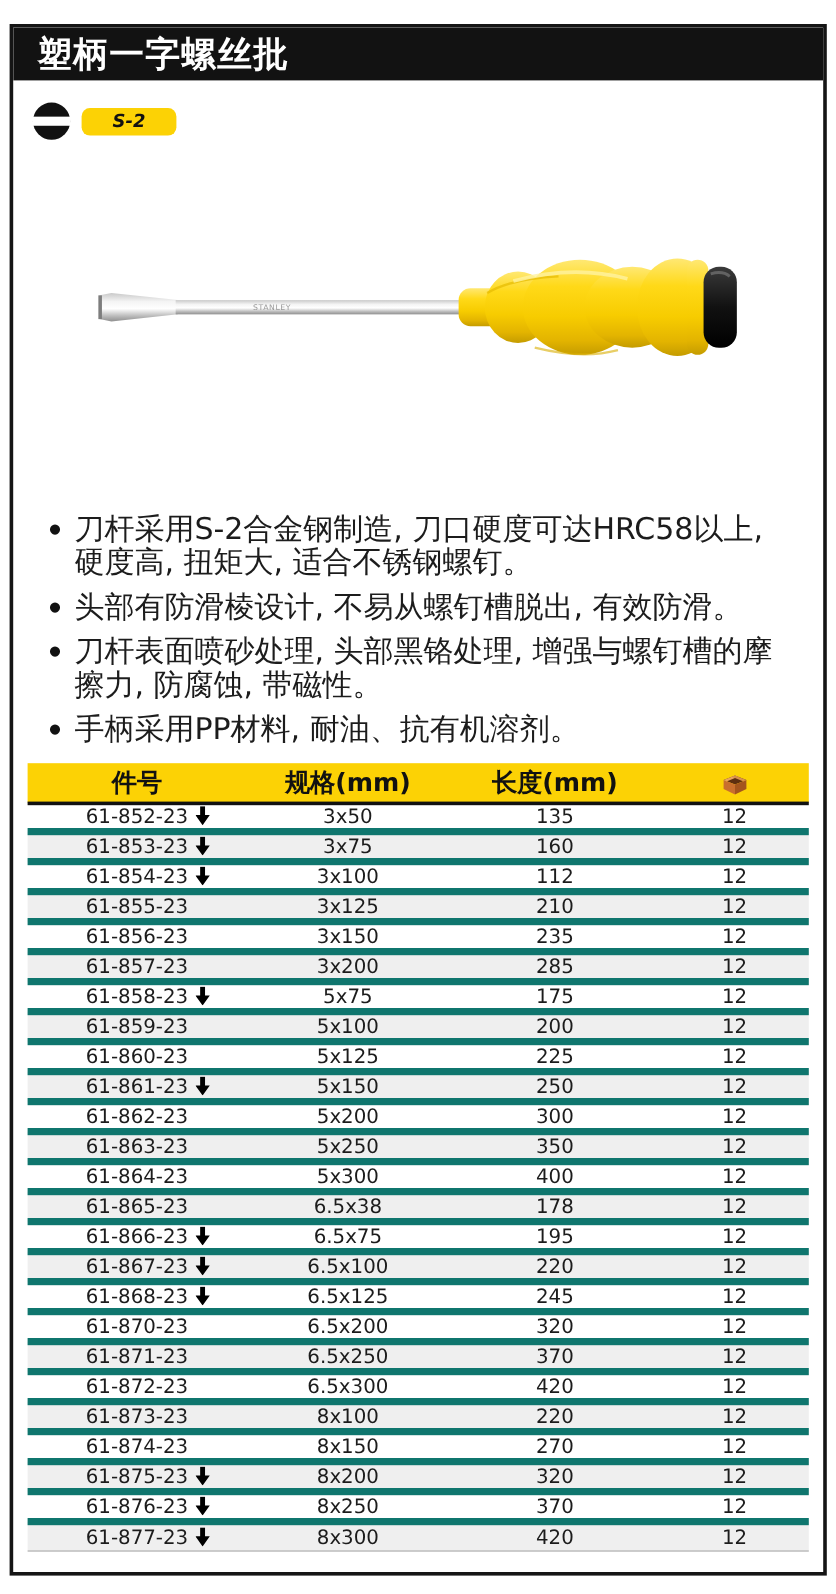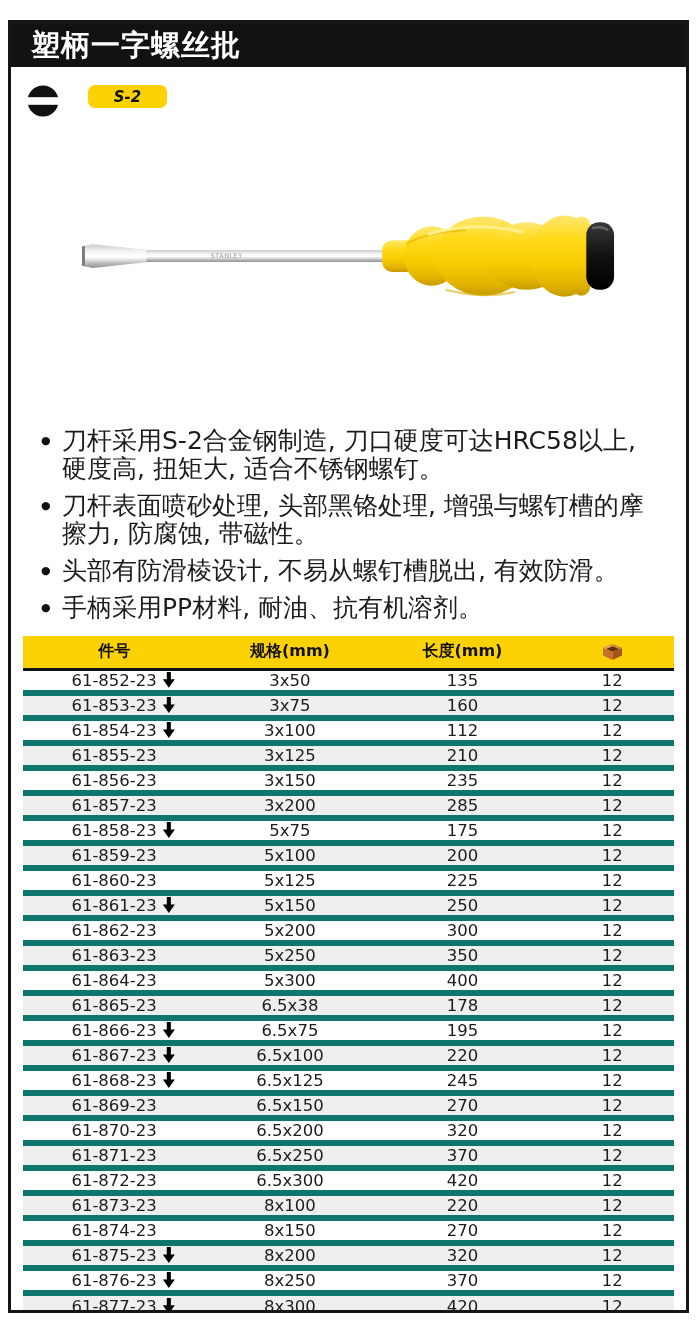--- a/index.html
+++ b/index.html
@@ -23,22 +23,22 @@
   .titlebar {
     background:#121212; color:#ffffff;
     height:44px; line-height:44px;
     padding-left:20px;
     font-size:29px; font-weight:700;
     letter-spacing:1px;
   }
 
   
   .tip-row {
-    display:flex; 
-    margin:18px 0 0 16px; height:32px;gap:20px;
+    display:flex; align-items:center;
+    margin:18px 0 0 16px; height:32px;
   }
   .slot-icon { width:32px; height:32px; }
   .badge {
     margin-left:9px;
     background:#FCD205;
     width:79px; height:23px;
     border-radius:7px;
     display:flex; align-items:center; justify-content:center;
     font-size:15px; font-weight:700; font-style:italic; color:#111;
   }
@@ -68,21 +68,21 @@
     width:calc(100% - 24px);
     border-collapse:collapse;
     table-layout:fixed;
     font-size:16.5px;
   }
   .parts col.c1 { width:28%; } .parts col.c2 { width:26%; }
   .parts col.c3 { width:27%; } .parts col.c4 { width:19%; }
   .parts thead th {
     background:#FCD205;
     height:33px;
-    font-size:16px; font-weight:700; color:#111;
+    font-size:21px; font-weight:700; color:#111;
     border-bottom:3px solid #111;
     text-align:center; vertical-align:middle;
   }
   .parts tbody td {
     height:24px; text-align:center; vertical-align:middle;
     color:#1c1c1c; white-space:nowrap;
   }
   .parts tbody tr { border-top:6px solid #0f766e; background:#ffffff; }
   .parts tbody tr:first-child { border-top:none; }
   .parts tbody tr:last-child { border-bottom:1px solid #ababab;padding-left:28px; }
@@ -162,22 +162,22 @@
 
       <g>
         <rect x="512" y="18" width="28" height="68" rx="13" fill="url(#capg)"></rect>
         <path d="M518,24 q10,-3 16,2" stroke="#6e6e6e" stroke-width="2.5" fill="none" opacity="0.8"></path>
       </g>
     </svg>
   </div>
 
   <ul class="features">
     <li>刀杆采用S-2合金钢制造, 刀口硬度可达HRC58以上, 硬度高, 扭矩大, 适合不锈钢螺钉。</li>
+    <li>头部有防滑棱设计, 不易从螺钉槽脱出, 有效防滑。</li>
     <li>刀杆表面喷砂处理, 头部黑铬处理, 增强与螺钉槽的摩擦力, 防腐蚀, 带磁性。</li>
-    <li>头部有防滑棱设计, 不易从螺钉槽脱出, 有效防滑。</li>
     <li>手柄采用PP材料, 耐油、抗有机溶剂。</li>
   </ul>
 
   <table class="parts">
     <colgroup>
         <col class="c1">
         <col class="c2">
         <col class="c3">
         <col class="c4">
       </colgroup>
@@ -293,26 +293,20 @@
     <td>6.5x100</td>
     <td>220</td>
     <td>12</td>
   </tr>
         <tr>
     <td><span class="pn-wrap"><span>61-868-23</span><span class="dn-arrow"></span></span></td>
     <td>6.5x125</td>
     <td>245</td>
     <td>12</td>
   </tr>
-        <tr class="alt">
-    <td><span class="pn-wrap"><span>61-869-23</span></span></td>
-    <td>6.5x150</td>
-    <td>270</td>
-    <td>12</td>
-  </tr>
         <tr>
     <td><span class="pn-wrap"><span>61-870-23</span></span></td>
     <td>6.5x200</td>
     <td>320</td>
     <td>12</td>
   </tr>
         <tr class="alt">
     <td><span class="pn-wrap"><span>61-871-23</span></span></td>
     <td>6.5x250</td>
     <td>370</td>

